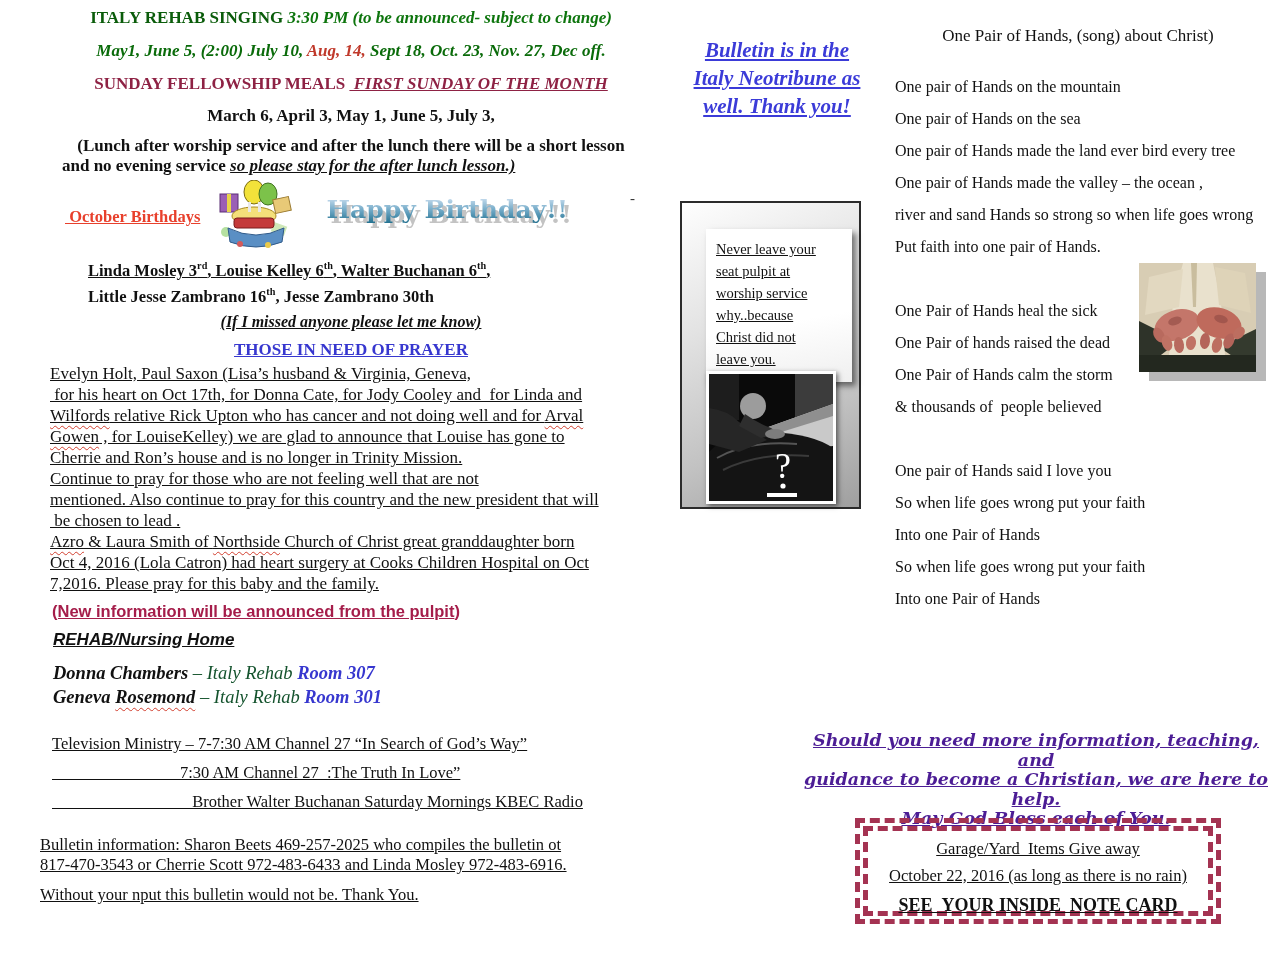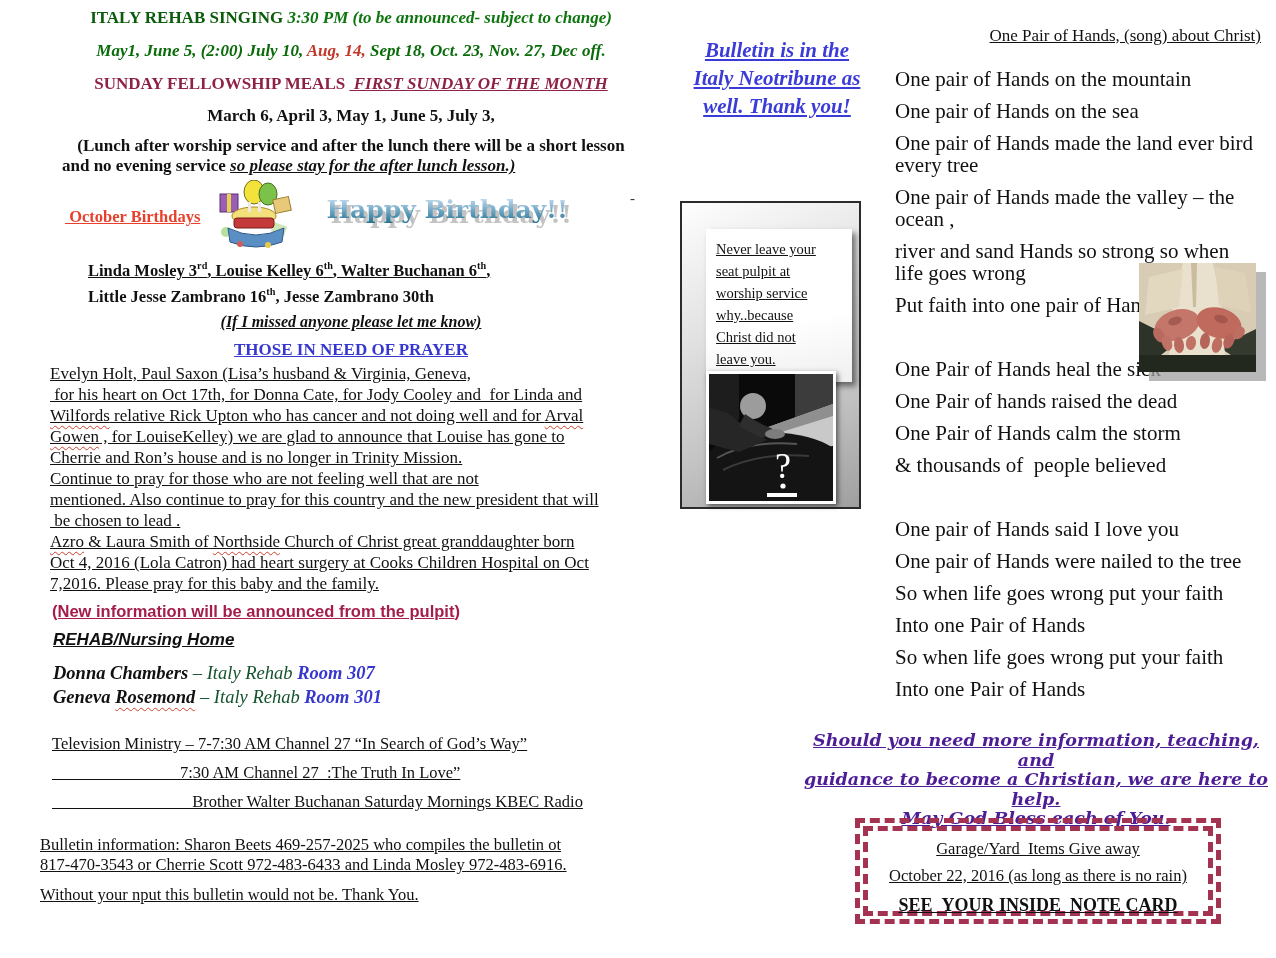--- a/index.html
+++ b/index.html
@@ -57,22 +57,22 @@
   .stray-dash{left:630px;top:190px;font-size:15px;color:#333;}
   
   .neo{left:674px;top:36px;width:206px;text-align:center;font-size:21px;line-height:28px;font-weight:bold;font-style:italic;color:#3b3bd8;}
   .neo .line{text-decoration:underline;}
   .gray-box{left:680px;top:201px;width:181px;height:308px;background:linear-gradient(155deg,#fefefe 0%,#e3e3e3 35%,#c2c2c2 70%,#9f9f9f 100%);border:2px solid #2b2b2b;box-sizing:border-box;}
   .note{position:absolute;left:24px;top:26px;width:132px;background:linear-gradient(170deg,#ffffff 60%,#efefef 100%);box-shadow:4px 4px 6px rgba(0,0,0,0.5);padding:9px 4px 12px 10px;}
   .note .nline{font-size:14.5px;line-height:22px;text-decoration:underline;color:#111;}
   .photo{position:absolute;left:24px;top:168px;width:124px;height:127px;background:#000;border:3px solid #fff;box-shadow:2px 2px 5px rgba(0,0,0,0.55);}
   
   .right-col{left:895px;top:26px;width:366px;}
-  .song-hd{font-size:17px;line-height:20px;text-decoration:underline;text-align:right;margin-bottom:4px;}
-  .song{font-size:21px;margin-top:22px;font-family:Liberation Serif, serif;}
+  .song-hd{font-size:17px;line-height:20px;text-align:center;margin-bottom:4px;}
+  .song{font-size:16px;margin-top:30px;font-family:Liberation Serif, serif;}
   .song .sline{line-height:22px;margin-bottom:10px;}
   .song .gap{margin-top:42px;}
   .hands{left:1139px;top:263px;width:117px;height:109px;box-shadow:10px 9px 0 rgba(160,160,160,0.75);}
   .help{left:800px;top:731px;width:472px;text-align:center;font-family:"DejaVu Serif",serif;font-weight:bold;font-style:italic;font-size:17.5px;line-height:19.5px;color:#4c1d95;}
   .help .hline{text-decoration:underline;}
   .garage-outer{left:855px;top:818px;width:366px;height:106px;border:5px dashed #a43352;box-sizing:border-box;}
   .garage-inner{position:absolute;left:3px;top:3px;right:3px;bottom:3px;border:5px dashed #a43352;text-align:center;}
   .garage-inner .gline{font-size:16.5px;line-height:18px;text-decoration:underline;margin-top:9px;}
   .garage-inner .gline.big{font-size:18px;font-weight:bold;margin-top:11px;}
 </style>
@@ -215,21 +215,20 @@
       <div class="sline">One pair of Hands on the sea</div>
       <div class="sline">One pair of Hands made the land ever bird every tree</div>
       <div class="sline">One pair of Hands made the valley – the ocean ,</div>
       <div class="sline">river and sand Hands so strong so when life goes wrong</div>
       <div class="sline">Put faith into one pair of Hands.</div>
       <div class="sline gap">One Pair of Hands heal the sick</div>
       <div class="sline">One Pair of hands raised the dead</div>
       <div class="sline">One Pair of Hands calm the storm</div>
       <div class="sline">&amp; thousands of&nbsp; people believed</div>
       <div class="sline gap">One pair of Hands said I love you</div>
-      <div class="sline">One pair of Hands were nailed to the tree</div>
       <div class="sline">So when life goes wrong put your faith</div>
       <div class="sline">Into one Pair of Hands</div>
       <div class="sline">So when life goes wrong put your faith</div>
       <div class="sline">Into one Pair of Hands</div>
     </div>
 </div>
 
 <div class="abs hands">
   <svg width="117" height="109" viewBox="0 0 117 109">
     <rect x="0" y="0" width="117" height="109" fill="#d8cdb4"></rect>

